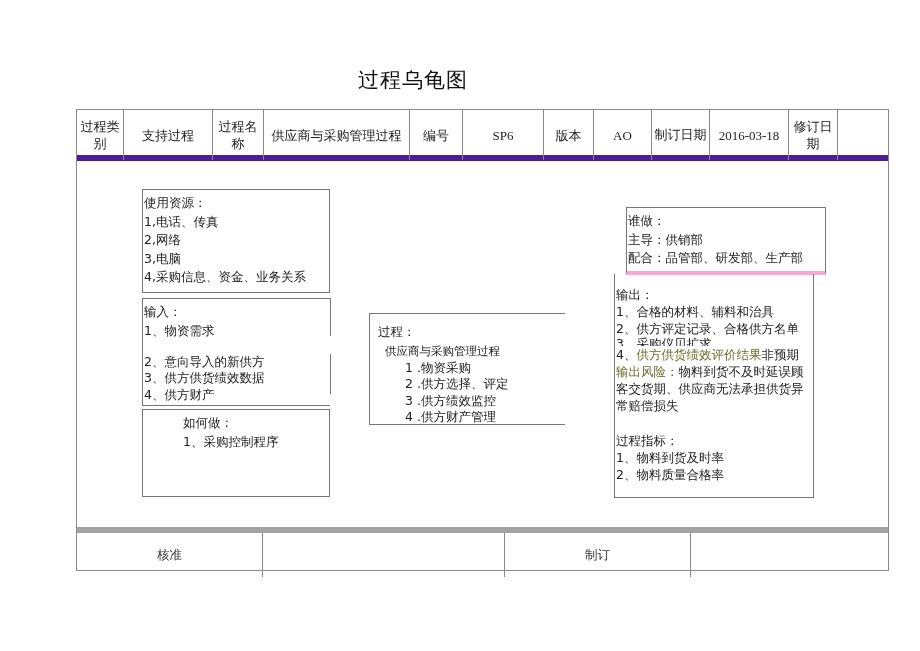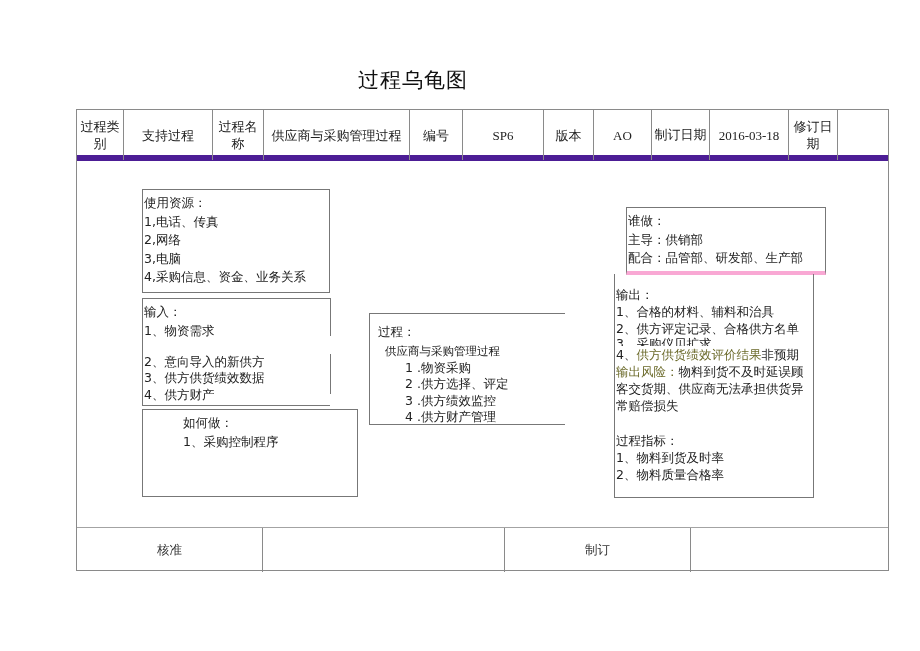--- a/index.html
+++ b/index.html
@@ -37,35 +37,35 @@
       font-family: "DejaVu Sans", "Liberation Sans", sans-serif;
     }
     .box .ln { white-space: nowrap; }
 
     .box-res { left: 65px; top: 79px; width: 188px; height: 104px; }
     .box-in  { left: 65px; top: 188px; width: 188px; height: 108px; border-right: none; }
     .box-in .rside1 { position: absolute; right: -1px; top: -1px; width: 1px; height: 38px; background: #777; }
     .box-in .rside2 { position: absolute; right: -1px; top: 55px; width: 1px; height: 40px; background: #777; }
     .box-in .tight { line-height: 16px; }
 
-    .box-how { left: 65px; top: 299px; width: 216px; height: 88px; padding-left: 40px; }
+    .box-how { left: 65px; top: 299px; width: 188px; height: 88px; padding-left: 40px; }
 
     .box-proc { left: 292px; top: 203px; width: 196px; height: 112px; border-right: none; padding: 8px 0 0 8px; }
     .box-proc .sub { padding-left: 7px; font-size: 11.5px; line-height: 16.5px; }
     .box-proc .item { padding-left: 27px; line-height: 16.5px; }
     .box-proc .lbl { line-height: 20px; margin-bottom: 1px; }
 
     .box-who { left: 537px; top: 97px; width: 200px; height: 68px; border-bottom: 4px solid #f9a8d4; margin-left: 12px; }
     .box-out { left: 537px; top: 164px; width: 200px; height: 224px; border-top: none; padding-top: 12px; line-height: 17px; }
     .box-out .olive { color: #6b6a2a; }
     .box-out .gap { height: 18px; }
     .box-out .clip { height: 11px; overflow: hidden; line-height: 17px; margin-top: -2px; }
 
     
-    .ftr { position: absolute; left: 0; top: 417px; width: 100%; height: 52px; border-top: 1px solid #a3a3a3; }
+    .ftr { position: absolute; left: 0; top: 417px; width: 100%; height: 52px; border-top: 6px solid #a3a3a3; }
     .fcell {
       position: absolute; top: 0; height: 44px; border-right: 1px solid #8a8a8a;
       display: flex; align-items: center; justify-content: center;
       font-size: 12.5px; color: #333; font-family: "DejaVu Sans", "Liberation Sans", sans-serif;
     }
     .fcell.last { border-right: none; }
   </style>
 </head>
 <body>
 

